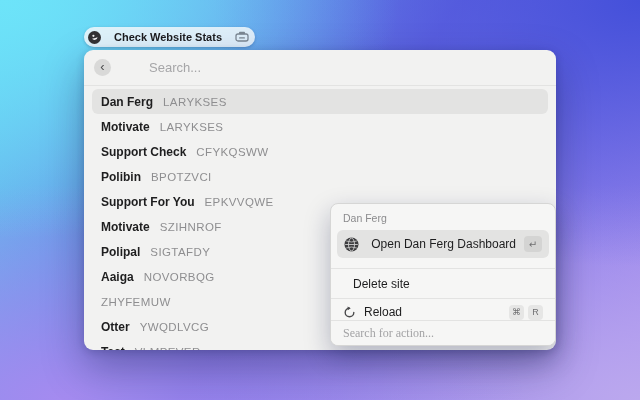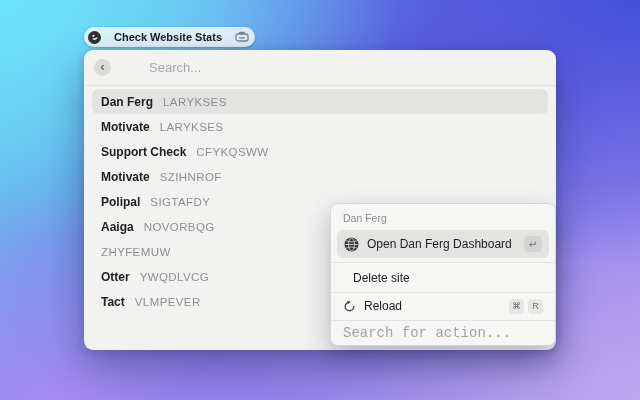--- a/index.html
+++ b/index.html
@@ -55,42 +55,42 @@
   .row.selected{background:var(--row-selected,#e3e3e2);}
   .rname{font-size:12px;font-weight:700;color:var(--text-dark,#1e1e1f);white-space:nowrap;}
   .rcode{font-size:11.5px;color:var(--text-gray,#8e8e90);letter-spacing:.4px;white-space:nowrap;}
   .menu{
     position:absolute; left:330px; top:203px; width:226px; height:143px;
     background:var(--menu-bg,#f6f6f5); border:1px solid #d6d6d5; border-radius:8px;
     box-shadow:0 10px 26px rgba(15,20,70,0.28); overflow:hidden;
   }
   .m-section{font-size:10.5px;color:#8b8b8d;padding:8px 12px 4px 12px;}
   .m-item{display:flex;align-items:center;gap:8px;font-size:12px;color:var(--text-dark,#1e1e1f);}
-  .m-item.primary{margin:2px 6px 4px 6px;height:28px;background:#e3e3e2;border-radius:6px;padding:0 7px;}
+  .m-item.primary{margin:2px 6px 10px 6px;height:28px;background:#e3e3e2;border-radius:6px;padding:0 7px;text-align:right;}
   .m-item.plain{height:29px;padding:0 22px;}
   .m-item.debugrow{height:26px;padding:0 12px;}
   .m-label{flex:1;white-space:nowrap;}
   .m-divider{height:1px;background:var(--divider,#e3e3e2);}
   .keycap{
     min-width:18px;height:16px;border-radius:4px;background:#d4d4d3;
     display:flex;align-items:center;justify-content:center;
     font-size:10px;color:#6f6f71;padding:0 3px;
   }
   .keycap.small{min-width:15px;height:15px;background:#e6e6e5;font-size:9px;}
   .m-globe{width:15px;height:15px;flex:0 0 auto;}
   .reload-ic{width:13px;height:13px;flex:0 0 auto;}
   .keys{display:flex;gap:4px;}
   .m-search{
     position:absolute;left:0;right:0;bottom:0;height:25px;
     background:var(--menu-bg,#f6f6f5);border-top:1px solid var(--divider,#e3e3e2);
     display:flex;align-items:center;padding:0 12px;
   }
   .m-search input{
     width:100%;border:none;outline:none;background:transparent;
-    font-family:Liberation Mono, monospace;font-size:14px;color:var(--text-dark,#1e1e1f);
+    font-family:Liberation Serif, serif;font-size:12px;color:var(--text-dark,#1e1e1f);
   }
   .m-search input::placeholder{color:#a3a3a5;}
 </style>
 </head>
 <body>
 
 <div>
 
   <div class="pill">
     <svg class="favicon" viewBox="0 0 13 13">
@@ -120,20 +120,28 @@
       </div>
       <div class="row">
         <span class="rname">Motivate</span>
         <span class="rcode">LARYKSES</span>
       </div>
       <div class="row">
         <span class="rname">Support Check</span>
         <span class="rcode">CFYKQSWW</span>
       </div>
       <div class="row">
+        <span class="rname">Polibin</span>
+        <span class="rcode">BPOTZVCI</span>
+      </div>
+      <div class="row">
+        <span class="rname">Support For You</span>
+        <span class="rcode">EPKVVQWE</span>
+      </div>
+      <div class="row">
         <span class="rname">Motivate</span>
         <span class="rcode">SZIHNROF</span>
       </div>
       <div class="row">
         <span class="rname">Polipal</span>
         <span class="rcode">SIGTAFDY</span>
       </div>
       <div class="row">
         <span class="rname">Aaiga</span>
         <span class="rcode">NOVORBQG</span>

